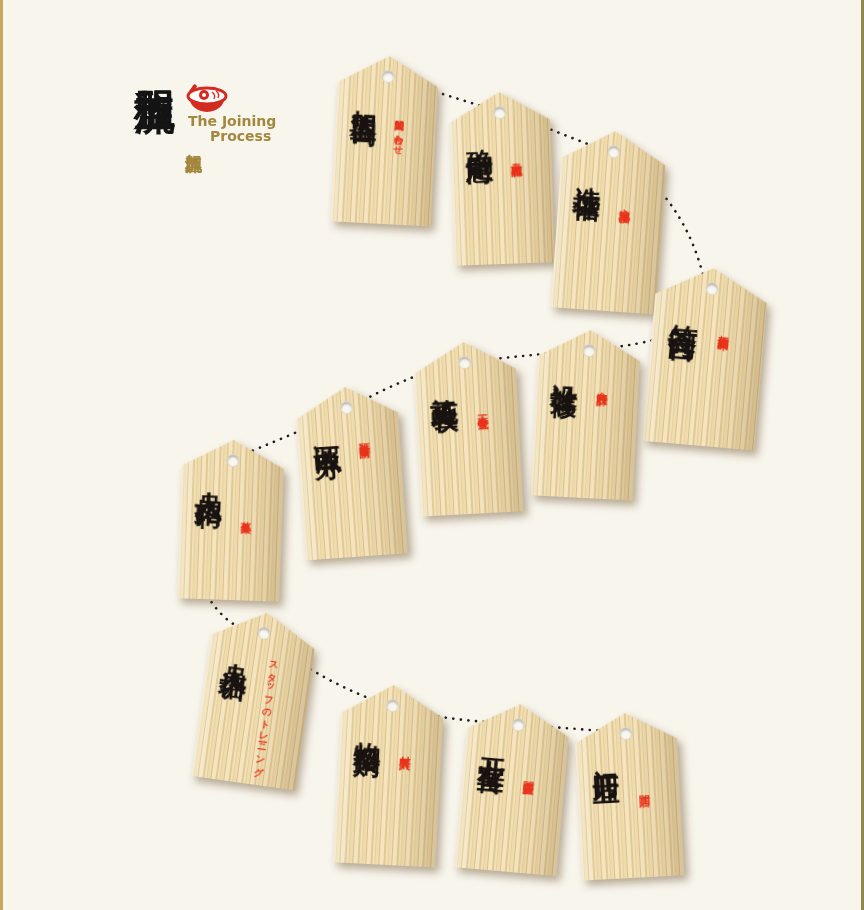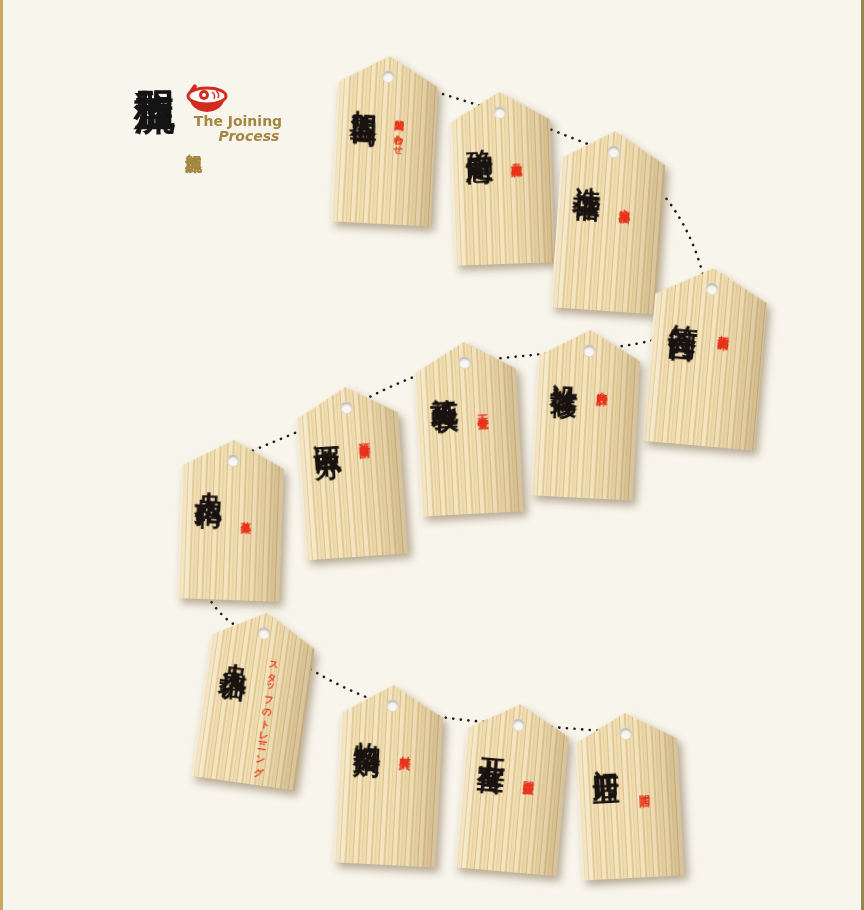--- a/index.html
+++ b/index.html
@@ -22,23 +22,23 @@
   .title-block { position: absolute; left: 134px; top: 56px; width: 160px; height: 185px; z-index: 2; }
   .title-cn {
     position: absolute; left: 0; top: 0;
     writing-mode: vertical-rl; text-orientation: upright;
     font-size: 41px; font-weight: 900; color: #141414;
     letter-spacing: 1px; line-height: 1.0;
   }
   .bowl-icon { position: absolute; left: 52px; top: 28px; }
   .title-en {
     position: absolute; left: 54px; top: 58px; width: 100px;
-    color: #a3873e; font-weight: bold; font-size: 14px; line-height: 1.1; text-align: center;
-  }
-  .title-en .l2 { padding-left: 22px; font-style: italic; }
+    color: #a3873e; font-weight: bold; font-size: 14px; line-height: 1.1;
+  }
+  .title-en .l2 { padding-left: 22px; }
   .title-jp {
     position: absolute; left: 51px; top: 84px;
     writing-mode: vertical-rl; text-orientation: upright;
     font-size: 17px; font-weight: 900; color: #a3873e;
     letter-spacing: 1px; line-height: 1.0;
   }
 
   
   .tag {
     position: absolute; z-index: 3;

